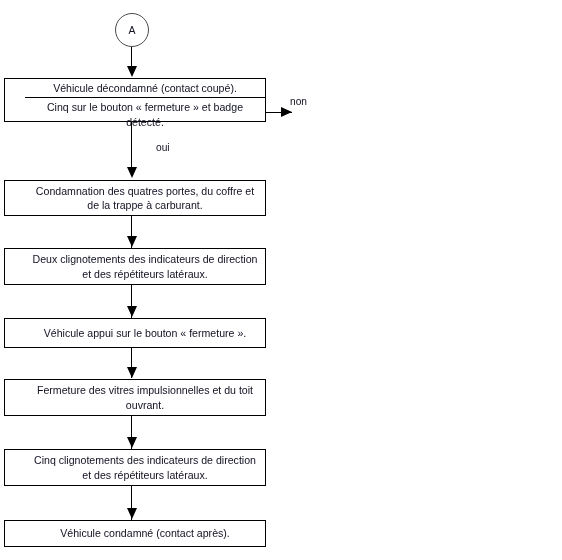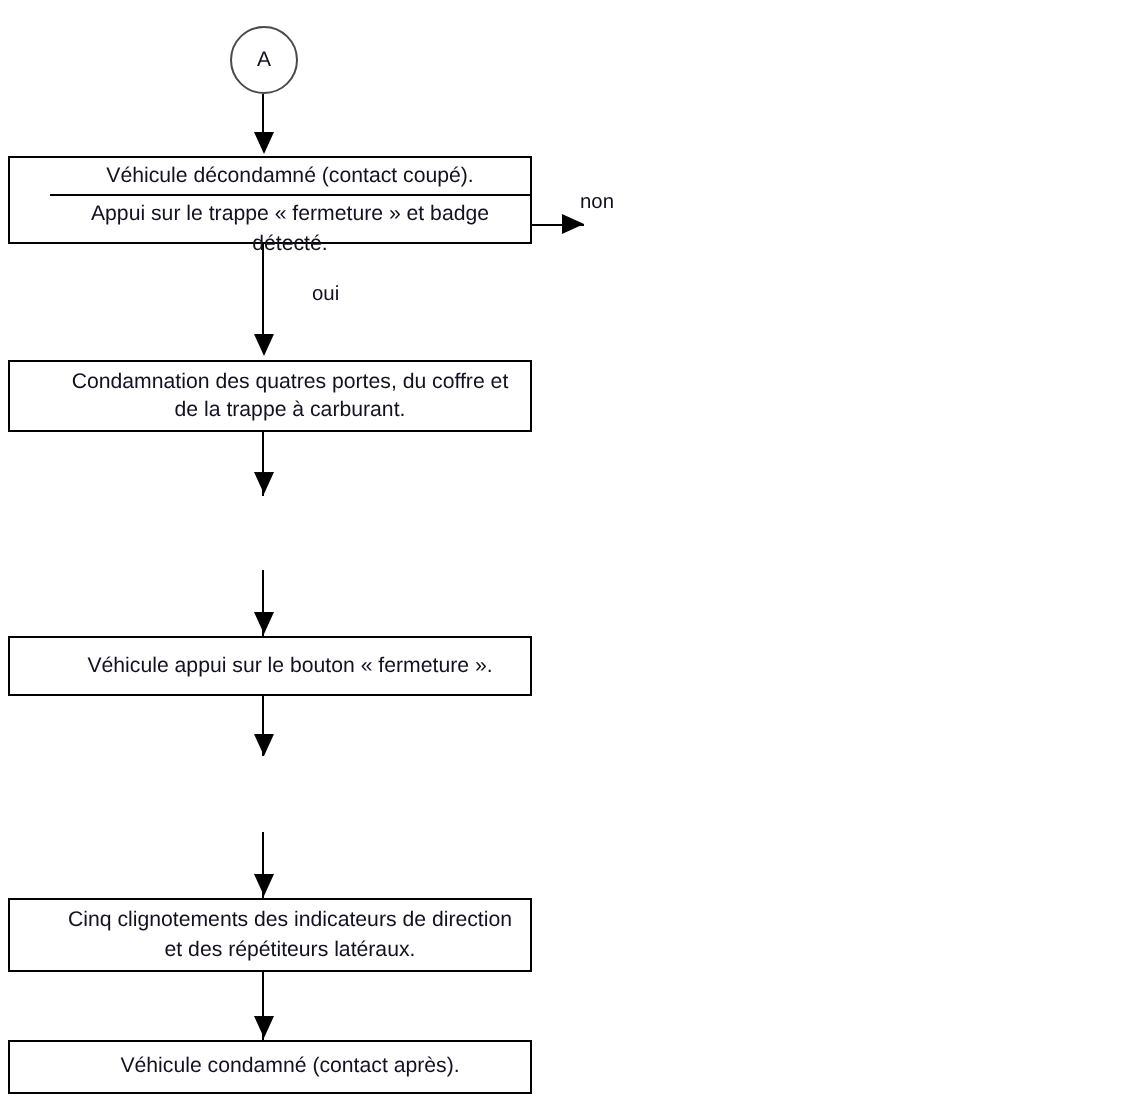--- a/index.html
+++ b/index.html
@@ -111,50 +111,56 @@
 
   <div class="start-node" style="left:115px; top:13px;">
     <span>A</span>
   </div>
 
   <div class="v-line" style="left:131px; top:47px; height:22px;"></div>
   <div class="arrow-down" style="left:127px; top:66px;"></div>
 
   <div class="node" style="left:4px; top:78px; width:262px; height:44px;">
     <div class="node-row">Véhicule décondamné (contact coupé).</div>
-    <div class="node-row divided">Appui sur le trappe « fermeture » et badge détecté.</div>
+    <div class="node-row divided">Cinq sur le bouton « fermeture » et badge détecté.</div>
   </div>
 
   <div class="h-line" style="left:266px; top:112px; width:26px;"></div>
   <div class="arrow-right" style="left:281px; top:107px;"></div>
   <div class="edge-label" style="left:270px; top:97px;">non</div>
 
 
   <div class="v-line" style="left:131px; top:122px; height:48px;"></div>
   <div class="arrow-down" style="left:127px; top:167px;"></div>
   <div class="edge-label" style="left:136px; top:143px;">oui</div>
 
   <div class="node" style="left:4px; top:180px; width:262px; height:36px;justify-content:flex-end;">
     <div class="node-row">Condamnation des quatres portes, du coffre et de la trappe à carburant.</div>
   </div>
 
   <div class="v-line" style="left:131px; top:216px; height:32px;"></div>
   <div class="arrow-down" style="left:127px; top:236px;"></div>
 
+  <div class="node" style="left:4px; top:248px; width:262px; height:37px;">
+    <div class="node-row">Deux clignotements des indicateurs de direction et des répétiteurs latéraux.</div>
+  </div>
 
   <div class="v-line" style="left:131px; top:285px; height:33px;"></div>
   <div class="arrow-down" style="left:127px; top:306px;"></div>
 
   <div class="node" style="left:4px; top:318px; width:262px; height:30px;">
     <div class="node-row">Véhicule appui sur le bouton « fermeture ».</div>
   </div>
 
   <div class="v-line" style="left:131px; top:348px; height:30px;"></div>
   <div class="arrow-down" style="left:127px; top:367px;"></div>
 
+  <div class="node" style="left:4px; top:379px; width:262px; height:37px;">
+    <div class="node-row">Fermeture des vitres impulsionnelles et du toit ouvrant.</div>
+  </div>
 
   <div class="v-line" style="left:131px; top:416px; height:33px;"></div>
   <div class="arrow-down" style="left:127px; top:437px;"></div>
 
   <div class="node" style="left:4px; top:449px; width:262px; height:37px;">
     <div class="node-row">Cinq clignotements des indicateurs de direction et des répétiteurs latéraux.</div>
   </div>
 
   <div class="v-line" style="left:131px; top:486px; height:34px;"></div>
   <div class="arrow-down" style="left:127px; top:508px;"></div>

